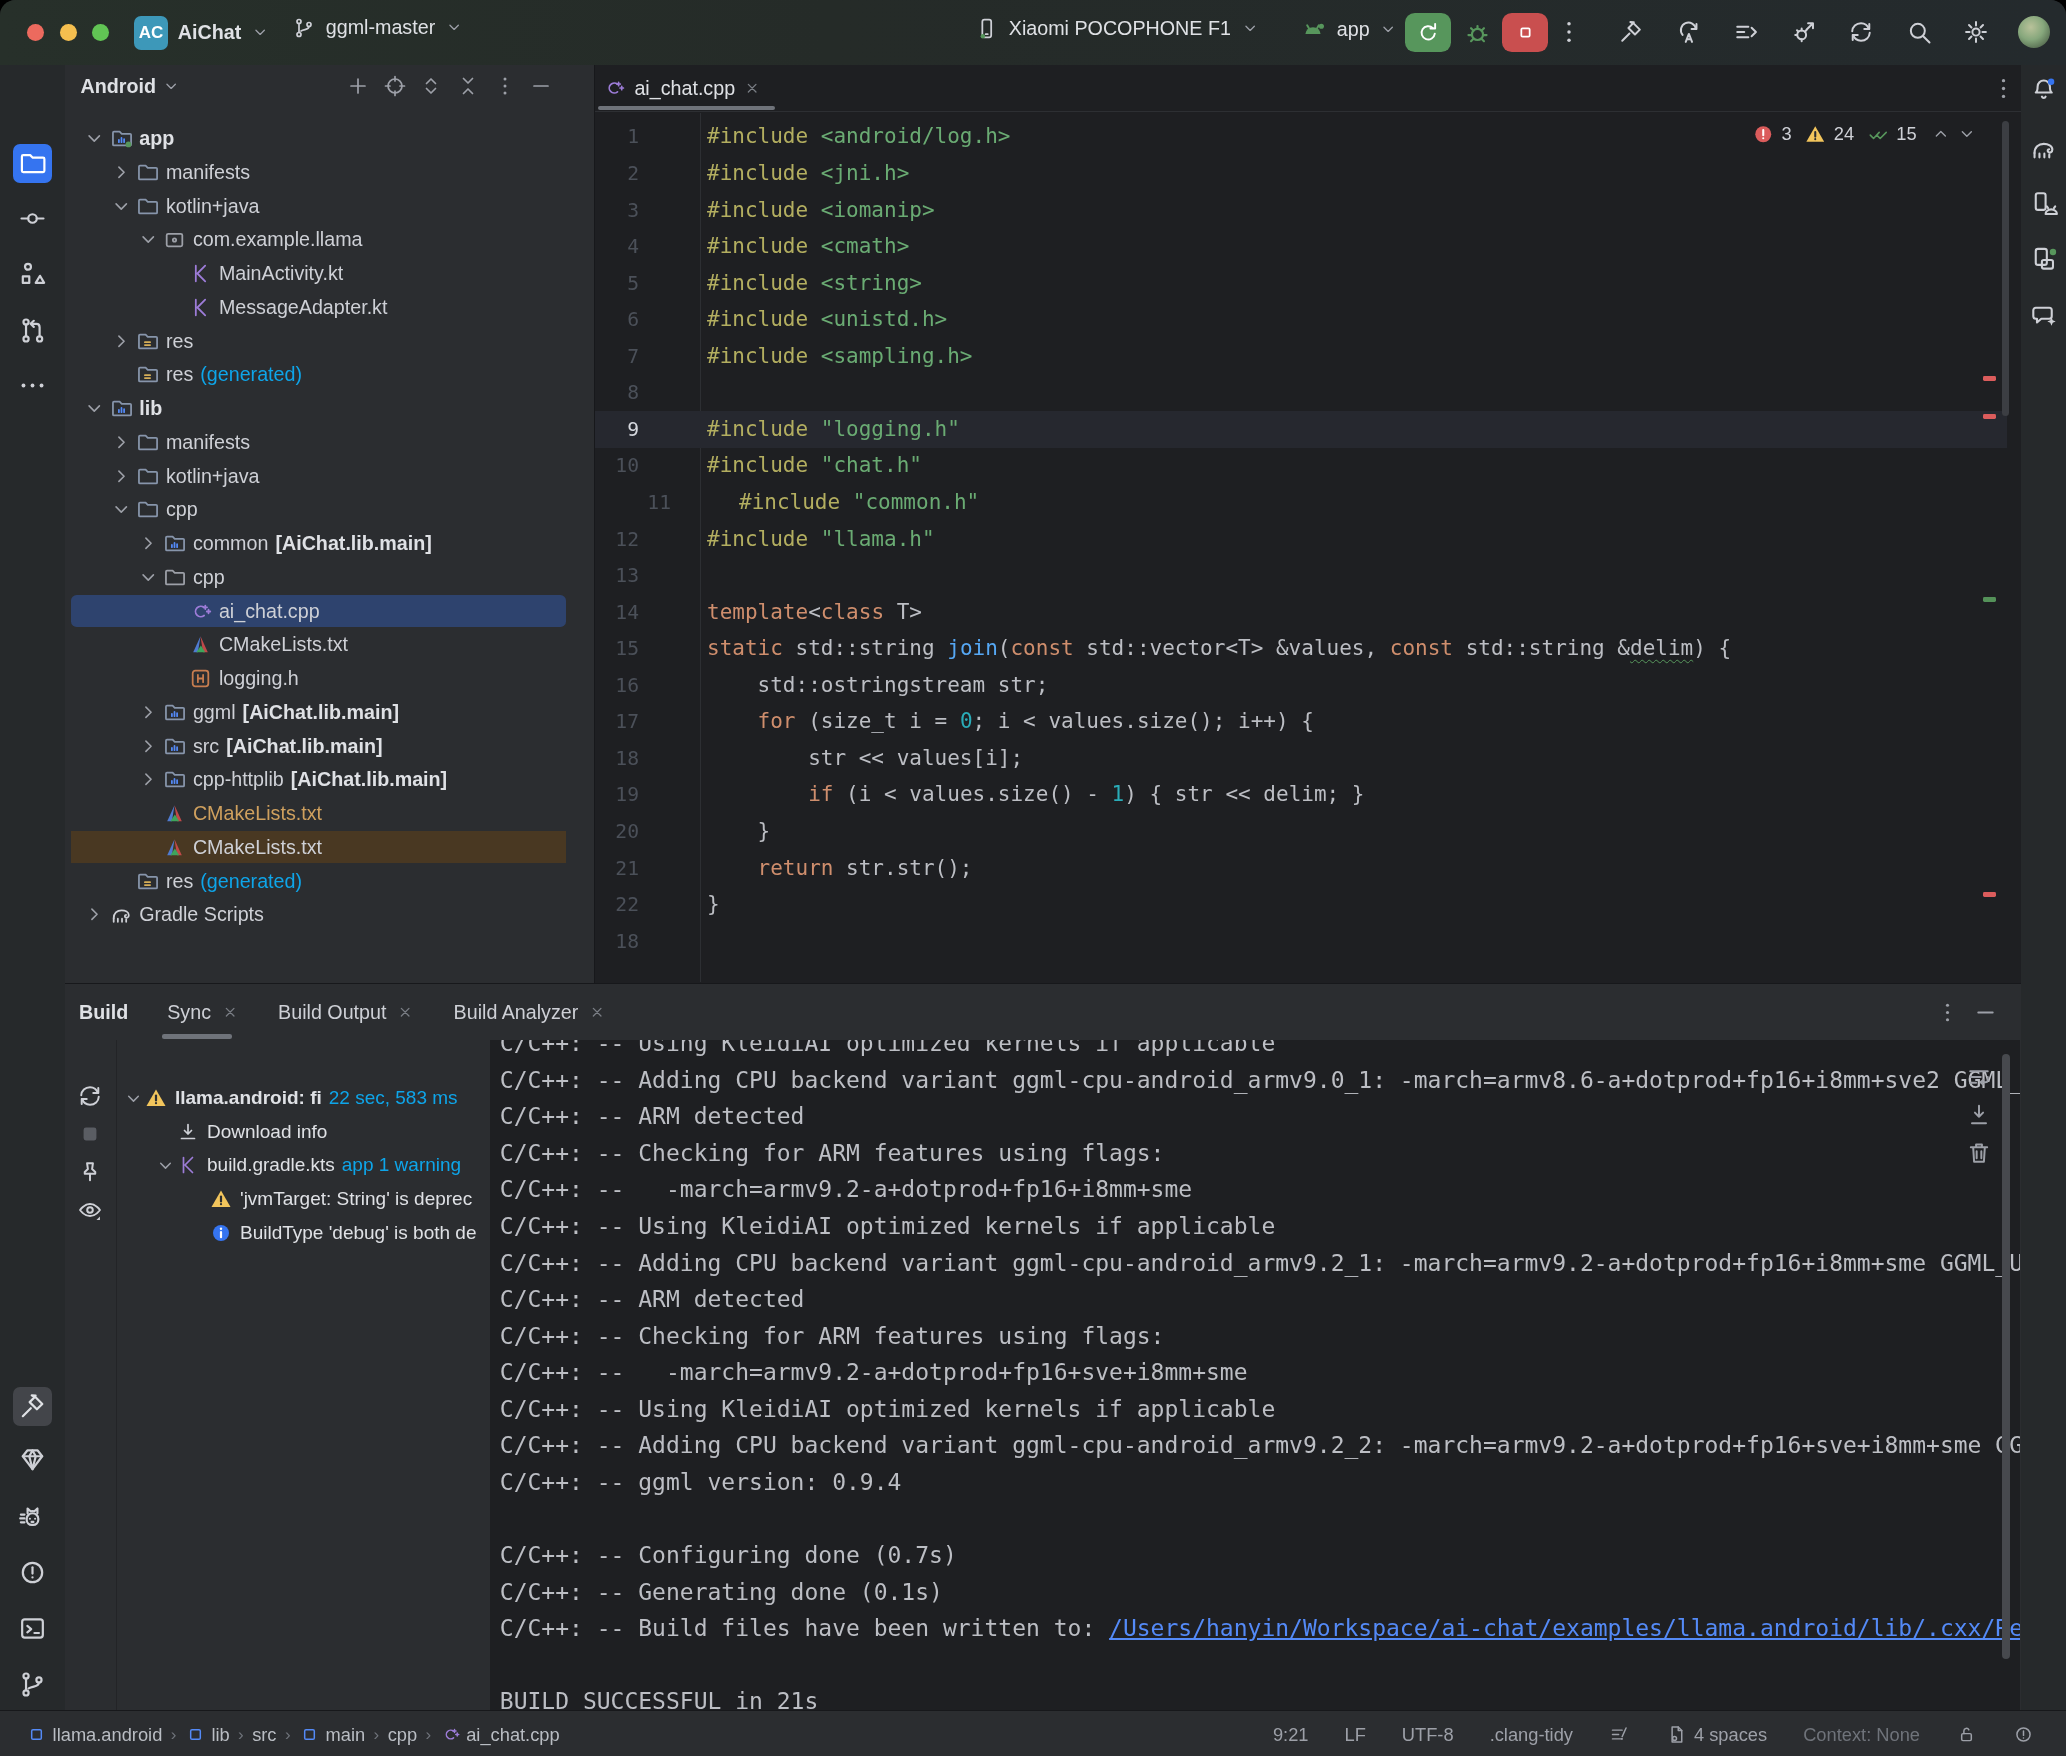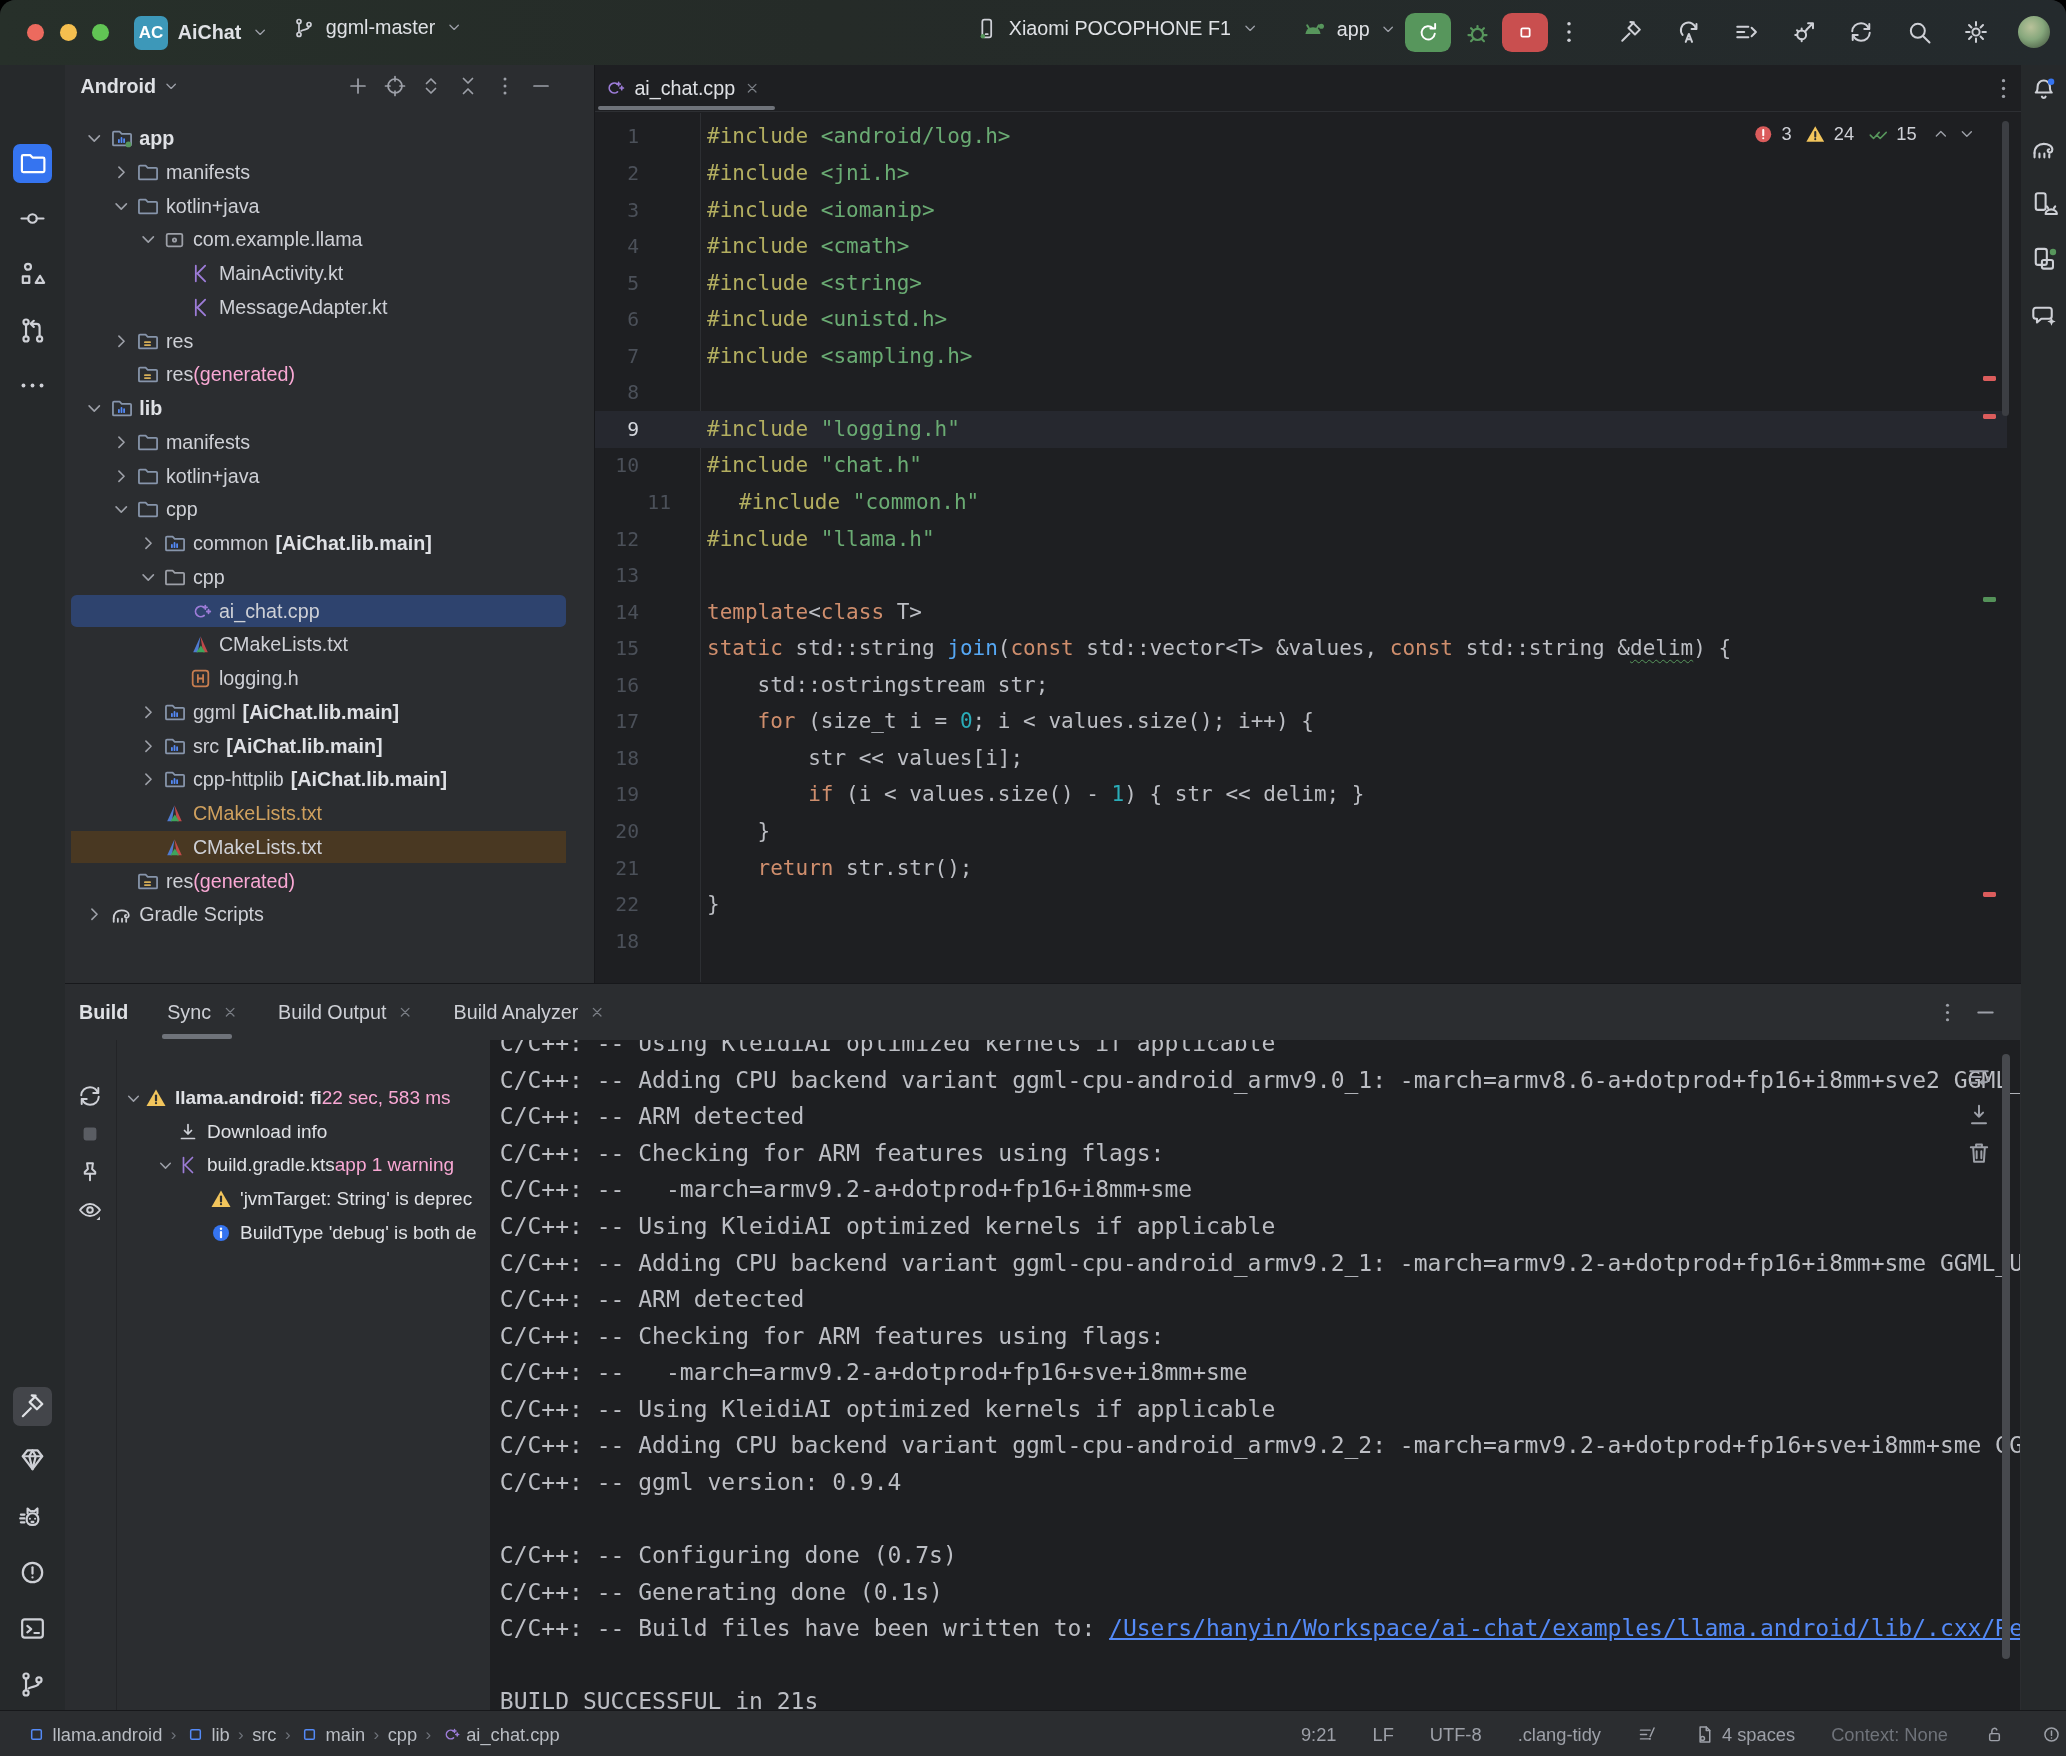--- a/index.html
+++ b/index.html
@@ -35,21 +35,21 @@
   #proj-head{position:absolute;left:0;top:0;width:100%;height:42px;display:flex;align-items:center;}
   #proj-title{font-size:19.7px;font-weight:bold;color:#dfe1e5;margin-left:15.5px;}
   .trow{position:absolute;left:0;width:100%;height:34px;display:flex;align-items:center;font-size:19.7px;white-space:nowrap;}
   .trow .sel-bg{position:absolute;left:5.6px;right:28px;top:0.7px;bottom:0.7px;border-radius:5.6px;background:#2e436e;}
   .trow .amb-bg{position:absolute;left:5.6px;right:28px;top:0.7px;bottom:0.7px;background:#493822;}
   .trow>*{position:relative;}
   .t-ic{width:25px;height:25px;margin:0 5.6px 0 2.8px;}
   .t-label{color:#ced0d6;}
   .t-bold{font-weight:bold;color:#dfe1e5;}
   .t-suffix{font-weight:bold;color:#dfe1e5;margin-left:7px;}
-  .t-meta{color:#f9a8d4;}
+  .t-meta{color:#0ea5e9;margin-left:7px;}
   .t-mod{color:#cfa05e;}
   
   #editor{left:594px;top:65px;width:1426px;height:918px;background:#1e1f22;border-left:0.7px solid #17181b;}
   #tabrow{position:absolute;left:0;top:0;width:100%;height:46px;border-bottom:0.7px solid #2d2f33;}
   #tab{position:absolute;left:7px;top:0;height:46px;display:flex;align-items:center;gap:8.4px;font-size:19.7px;color:#dfe1e5;}
   #tab-underline{position:absolute;left:2.8px;top:41px;width:177px;height:4.2px;border-radius:2.1px;background:#6f737a;}
   .code-row{position:absolute;left:0;width:1412px;height:37px;line-height:37px;font-family:"DejaVu Sans Mono",monospace;font-size:21px;white-space:pre;}
   .code-row.current{background:#26282f;}
   .gut{position:absolute;left:0;width:44px;text-align:right;color:#4b5059;font-size:19.7px;}
   .code-row.current .gut{color:#d5d8de;}
@@ -80,21 +80,21 @@
     font-family:"DejaVu Sans Mono",monospace;font-size:23px;color:#bcbec4;}
   .loglink{color:#548af7;text-decoration:underline;}
   #bscroll{position:absolute;left:1937px;top:70px;width:8.4px;height:605px;border-radius:4.2px;background:#47494e;}
   .blog-act{position:absolute;left:1900px;width:28px;height:28px;color:#9da0a8;}
   
   #status{left:0;top:1710px;width:2066px;height:47px;background:#2b2d30;border-top:0.7px solid #17181b;
     display:flex;align-items:center;font-size:18.3px;color:#9da0a8;}
   #crumbs{display:flex;align-items:center;gap:8.4px;margin-left:26px;color:#b9bdc3;}
   .cr-sep{color:#6f737a;font-size:17px;}
   .cr-ic{width:21px;height:21px;}
-  #sright{position:absolute;right:4px;display:flex;align-items:center;gap:36px;}
+  #sright{position:absolute;right:32px;display:flex;align-items:center;gap:36px;}
   .st-ic{width:21px;height:21px;color:#9da0a8;}
   .dim{color:#6f737a;}
 </style>
 </head>
 <body>
 
 <div id="win">
 
   <div id="titlebar" class="abs">
     <div class="abs tb-row" style="left:27px;top:24px;gap:15.5px;">

